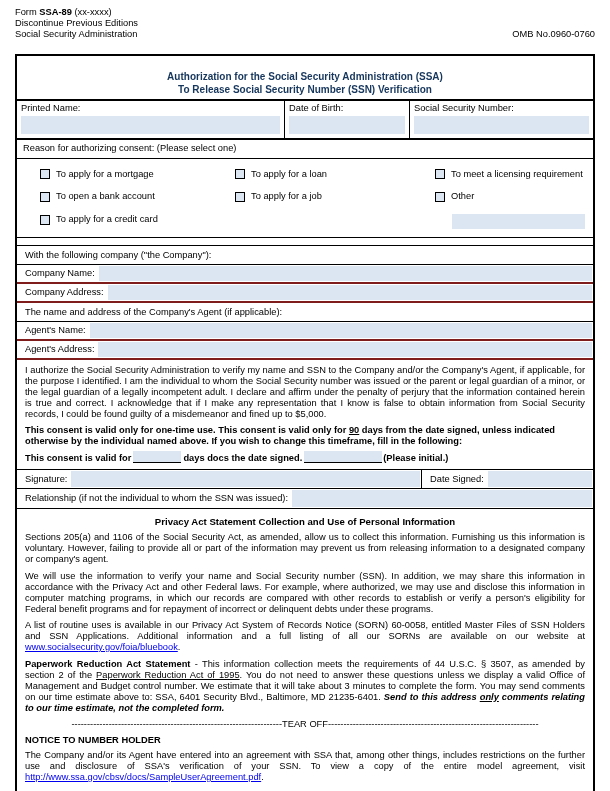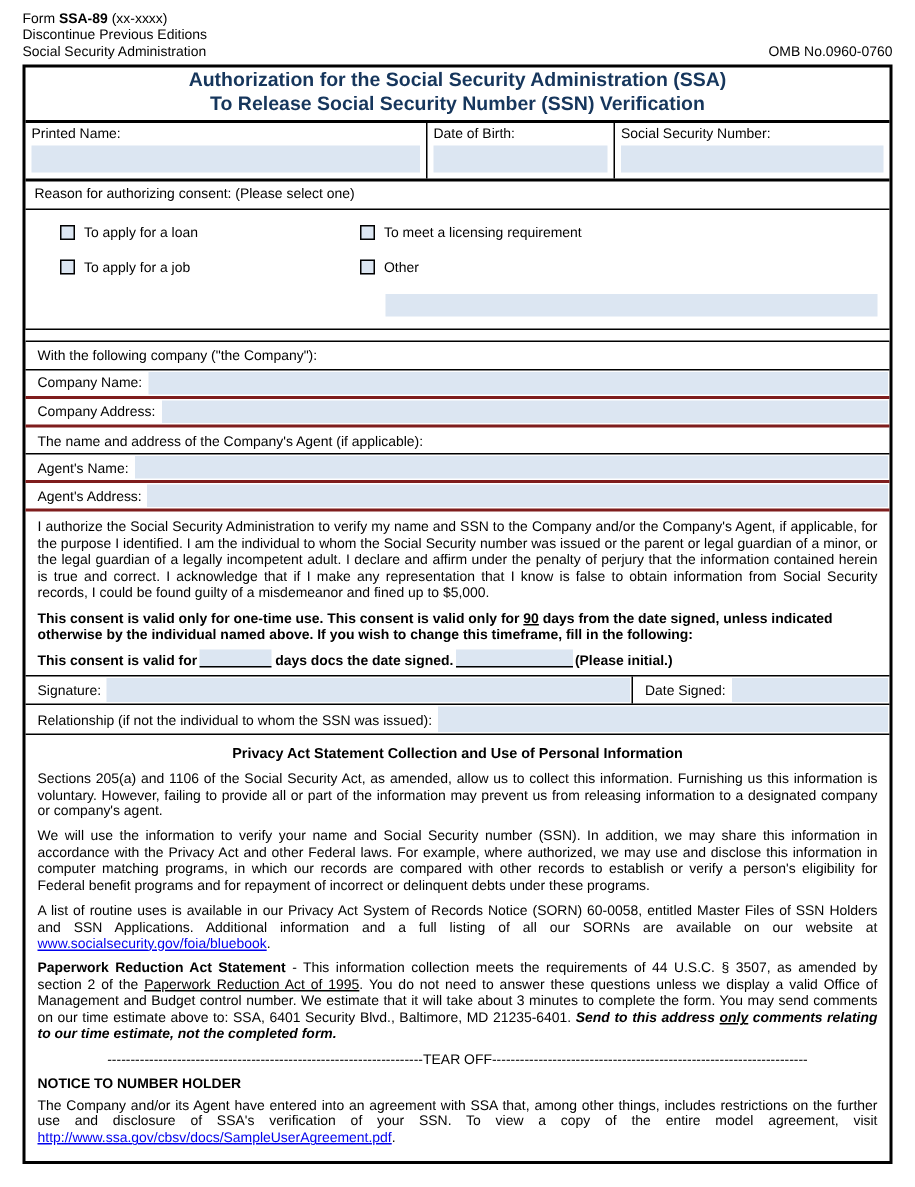--- a/index.html
+++ b/index.html
@@ -6,33 +6,33 @@
   html, body { margin: 0; padding: 0; }
   body {
     width: 610px; height: 791px; overflow: hidden;
     background: #ffffff; color: #000;
     font-family: "Liberation Sans", sans-serif;
     font-size: 9.3px; line-height: 1.17;
   }
   .page { padding: 7px 15px 6px 15px; }
 
   
-  .hdr { display: flex; justify-content: space-between; align-items: flex-end; margin-bottom: 3px; gap: 31px; }
+  .hdr { display: flex; justify-content: space-between; align-items: flex-end; margin-bottom: 14px; gap: 31px; }
   .hdr-left div { line-height: 1.2; }
   .omb { padding-bottom: 1px; }
   .b { font-weight: bold; }
   .u { text-decoration: underline; }
   .bi { font-weight: bold; font-style: italic; }
 
   
   .form-box { border: 2px solid #000; min-height: 730px; background: #fff; }
 
   .title {
-    text-align: center; font-weight: bold; font-size: 13px; line-height: 1.22;
-    padding: 0 4px 3px; border-bottom: 2px solid #000; color: var(--title-text, #16365c);
+    text-align: center; font-weight: bold; font-size: 10px; line-height: 1.22;
+    padding: 15px 4px 3px; border-bottom: 2px solid #000; color: var(--title-text, #16365c);
   }
 
   
   .id-row { display: flex; border-bottom: 2px solid #000; }
   .id-cell { padding: 2px 4px 4px; border-right: 1.5px solid #000; }
   .id-cell:last-child { border-right: none; }
   .id-cell .fld { height: 18px; background: var(--field-fill, #dce6f2); margin-top: 2px; }
   .c1 { width: 268px; } .c2 { width: 125px; } .c3 { flex: 1; }
 
   .reason-prompt { padding: 3px 6px 4px; border-bottom: 1.5px solid #000; }
@@ -115,20 +115,34 @@
       </div>
       <div class="id-cell c3">
         <div>Social Security Number:</div>
         <div class="fld"></div>
       </div>
     </div>
 
     <div class="reason-prompt">Reason for authorizing consent: (Please select one)</div>
 
     <div class="cb-grid">
+      <div class="cb-col cb-col1">
+        <div class="cb-item">
+          <span class="cb-box"></span>
+          <span>To apply for a mortgage</span>
+        </div>
+        <div class="cb-item">
+          <span class="cb-box"></span>
+          <span>To open a bank account</span>
+        </div>
+        <div class="cb-item">
+          <span class="cb-box"></span>
+          <span>To apply for a credit card</span>
+        </div>
+      </div>
       <div class="cb-col cb-col2">
         <div class="cb-item">
           <span class="cb-box"></span>
           <span>To apply for a loan</span>
         </div>
         <div class="cb-item">
           <span class="cb-box"></span>
           <span>To apply for a job</span>
         </div>
       </div>

